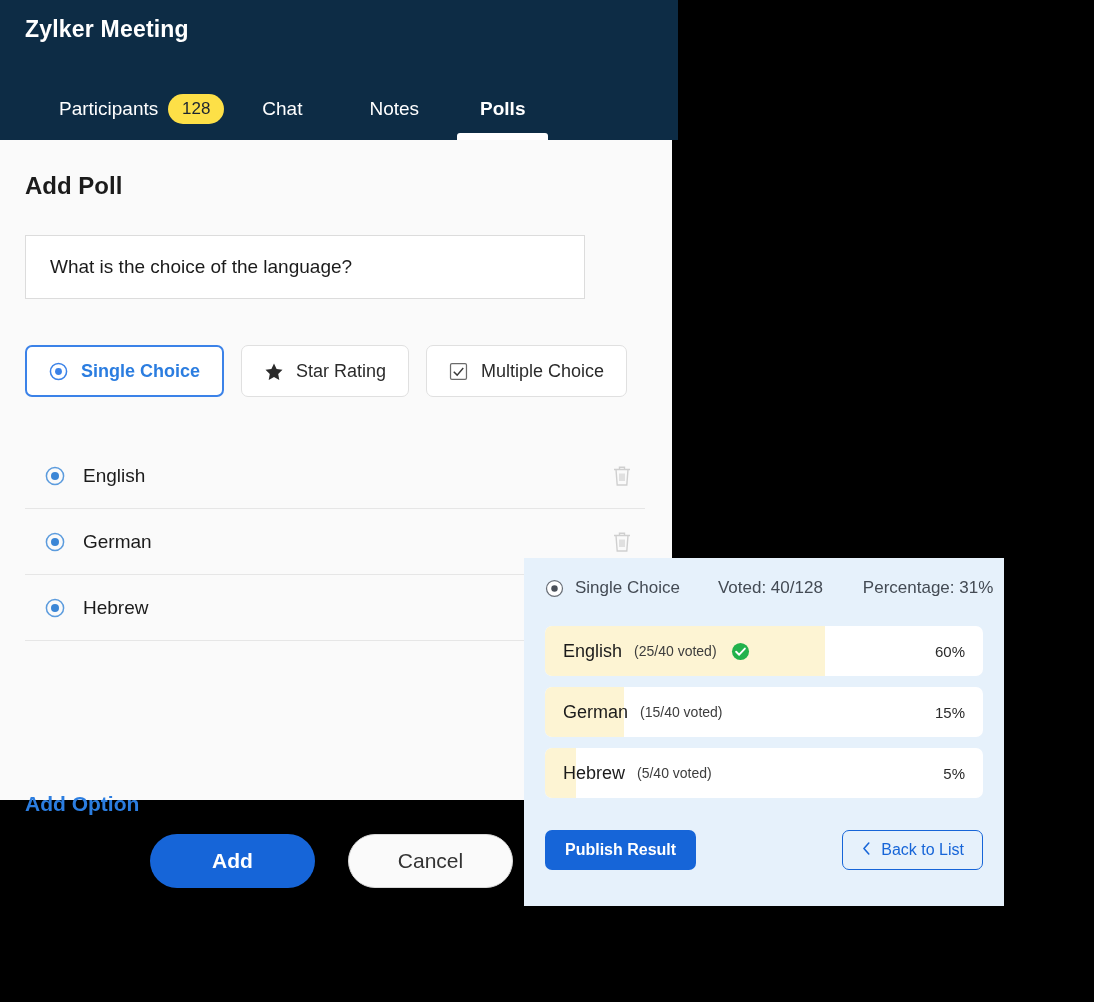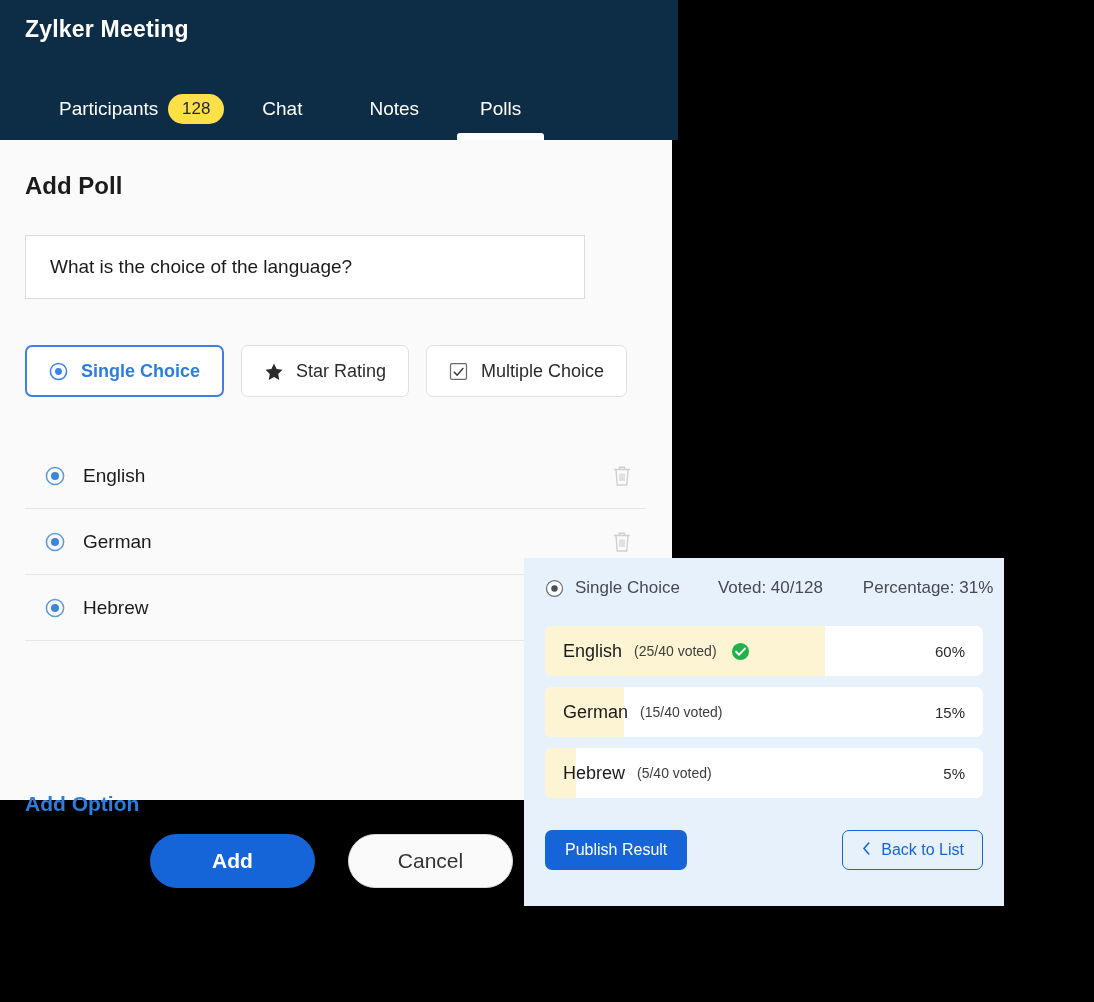--- a/index.html
+++ b/index.html
@@ -34,21 +34,21 @@
   .tab {
     position: relative; height: 62px;
     display: flex; align-items: center; gap: 10px;
     color: #ffffff; font-size: 19px;
     padding: 0 0 0 0;
   }
   .tab-participants { margin-left: 59px; }
   .tab-chat { margin-left: 38px; }
   .tab-notes { margin-left: 67px; }
   .tab-polls { margin-left: 61px; }
-  .tab.active { font-weight: normal; }
+  .tab.active { font-weight: bold; }
   .tab.active .tab-underline {
     position: absolute; left: -23px; right: -23px; bottom: 0;
     height: 7px; background: #ffffff; border-radius: 3px 3px 0 0;
   }
   .badge-count {
     display: inline-flex; align-items: center; justify-content: center;
     min-width: 56px; height: 30px; padding: 0 12px;
     background: #fde047; color: #1b2430;
     border-radius: 15px; font-size: 17px;
   }
@@ -168,21 +168,21 @@
     font-size: 15px; color: #2b2b2b;
   }
 
   .results-actions {
     position: absolute; left: 21px; right: 21px; top: 272px;
     display: flex; justify-content: space-between; align-items: center;
   }
   .btn-publish {
     height: 40px; padding: 0 20px; border-radius: 7px;
     background: #1665d8; color: #ffffff;
-    font-size: 16px; font-weight: normal;
+    font-size: 16px; font-weight: bold;
     display: flex; align-items: center; justify-content: center;
     border: none;
   }
   .btn-back {
     height: 40px; padding: 16px 18px; border-radius: 7px;
     background: #e6f1fb; color: #1665d8;
     border: 1.5px solid #1665d8;
     font-size: 16px;
     display: flex; align-items: center; gap: 9px;
   }

